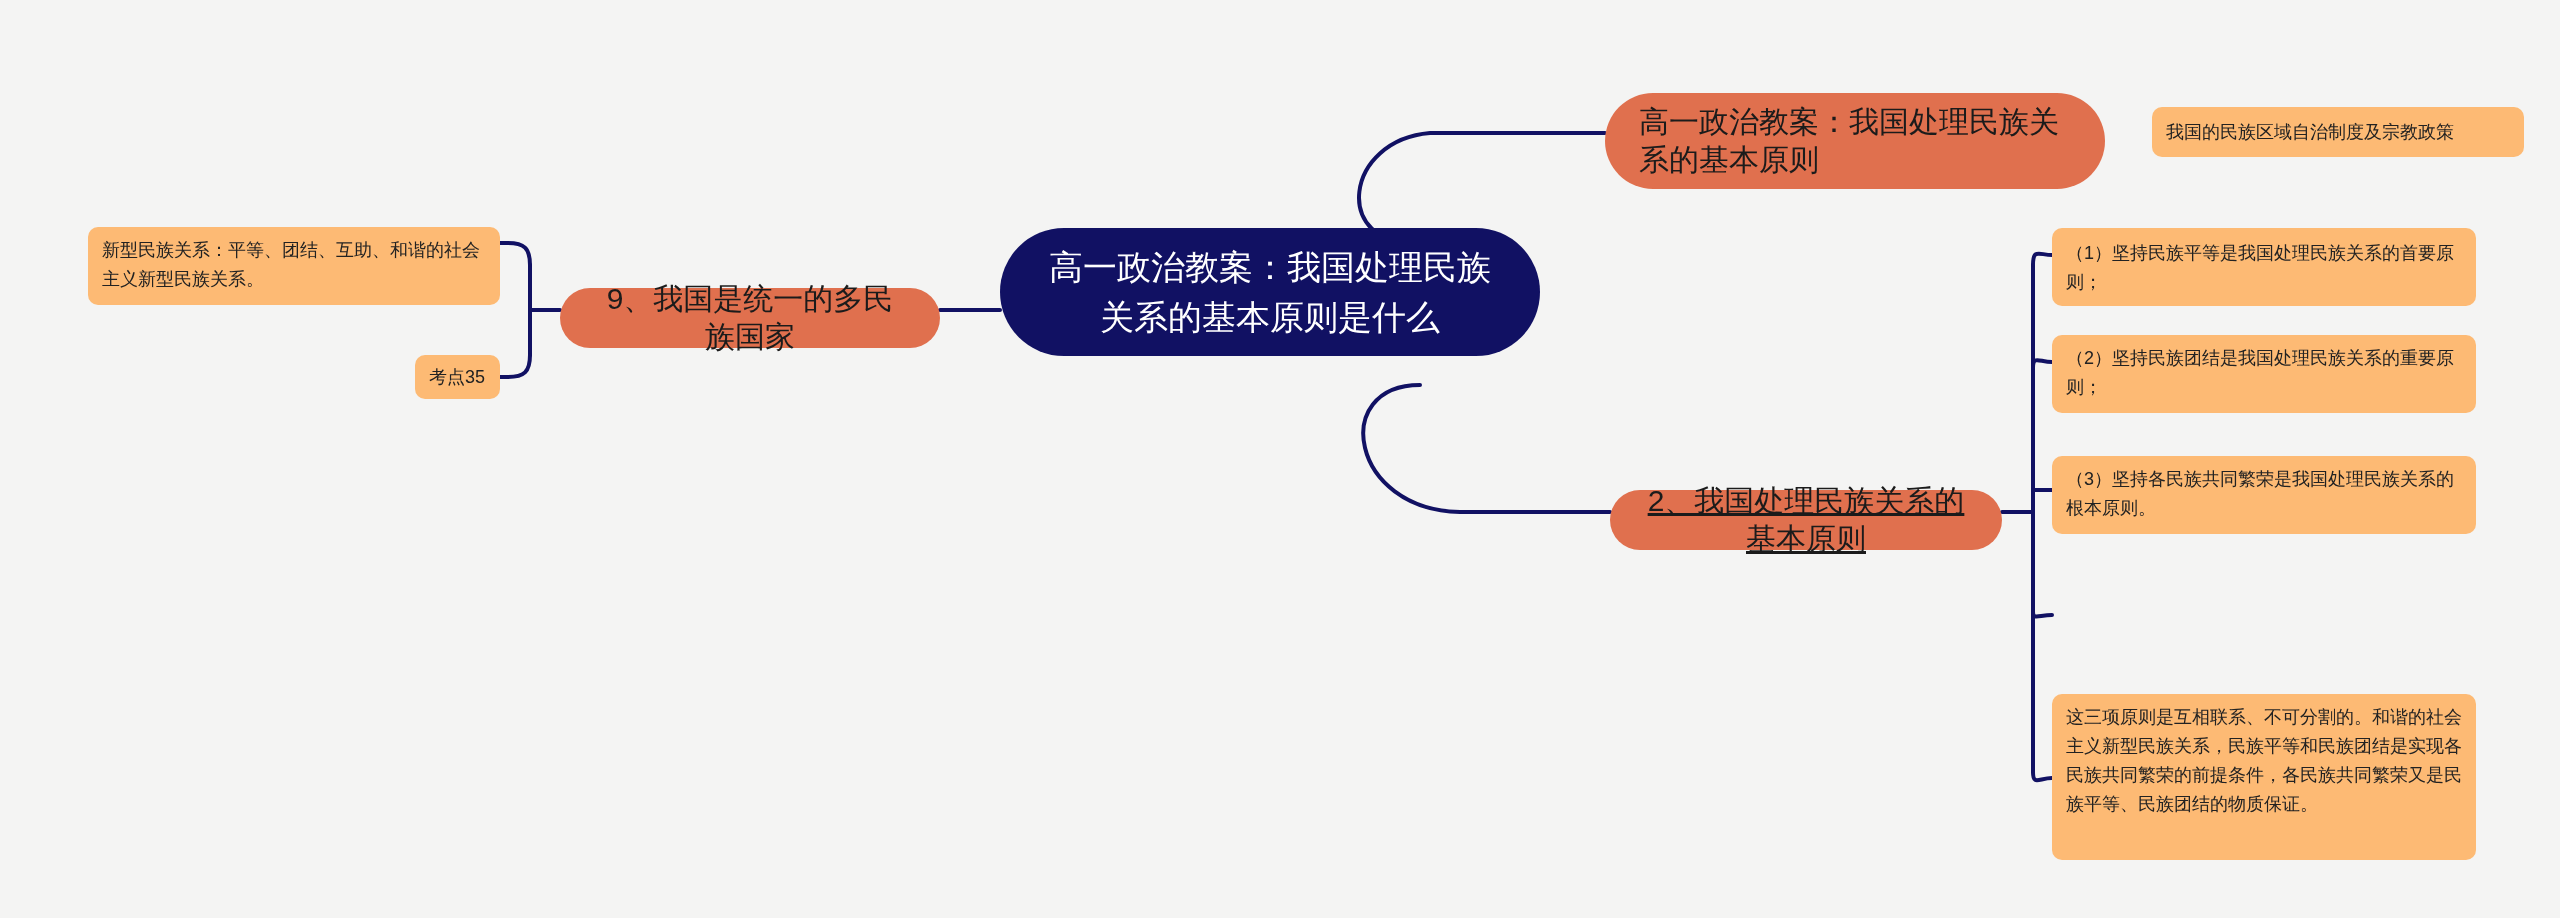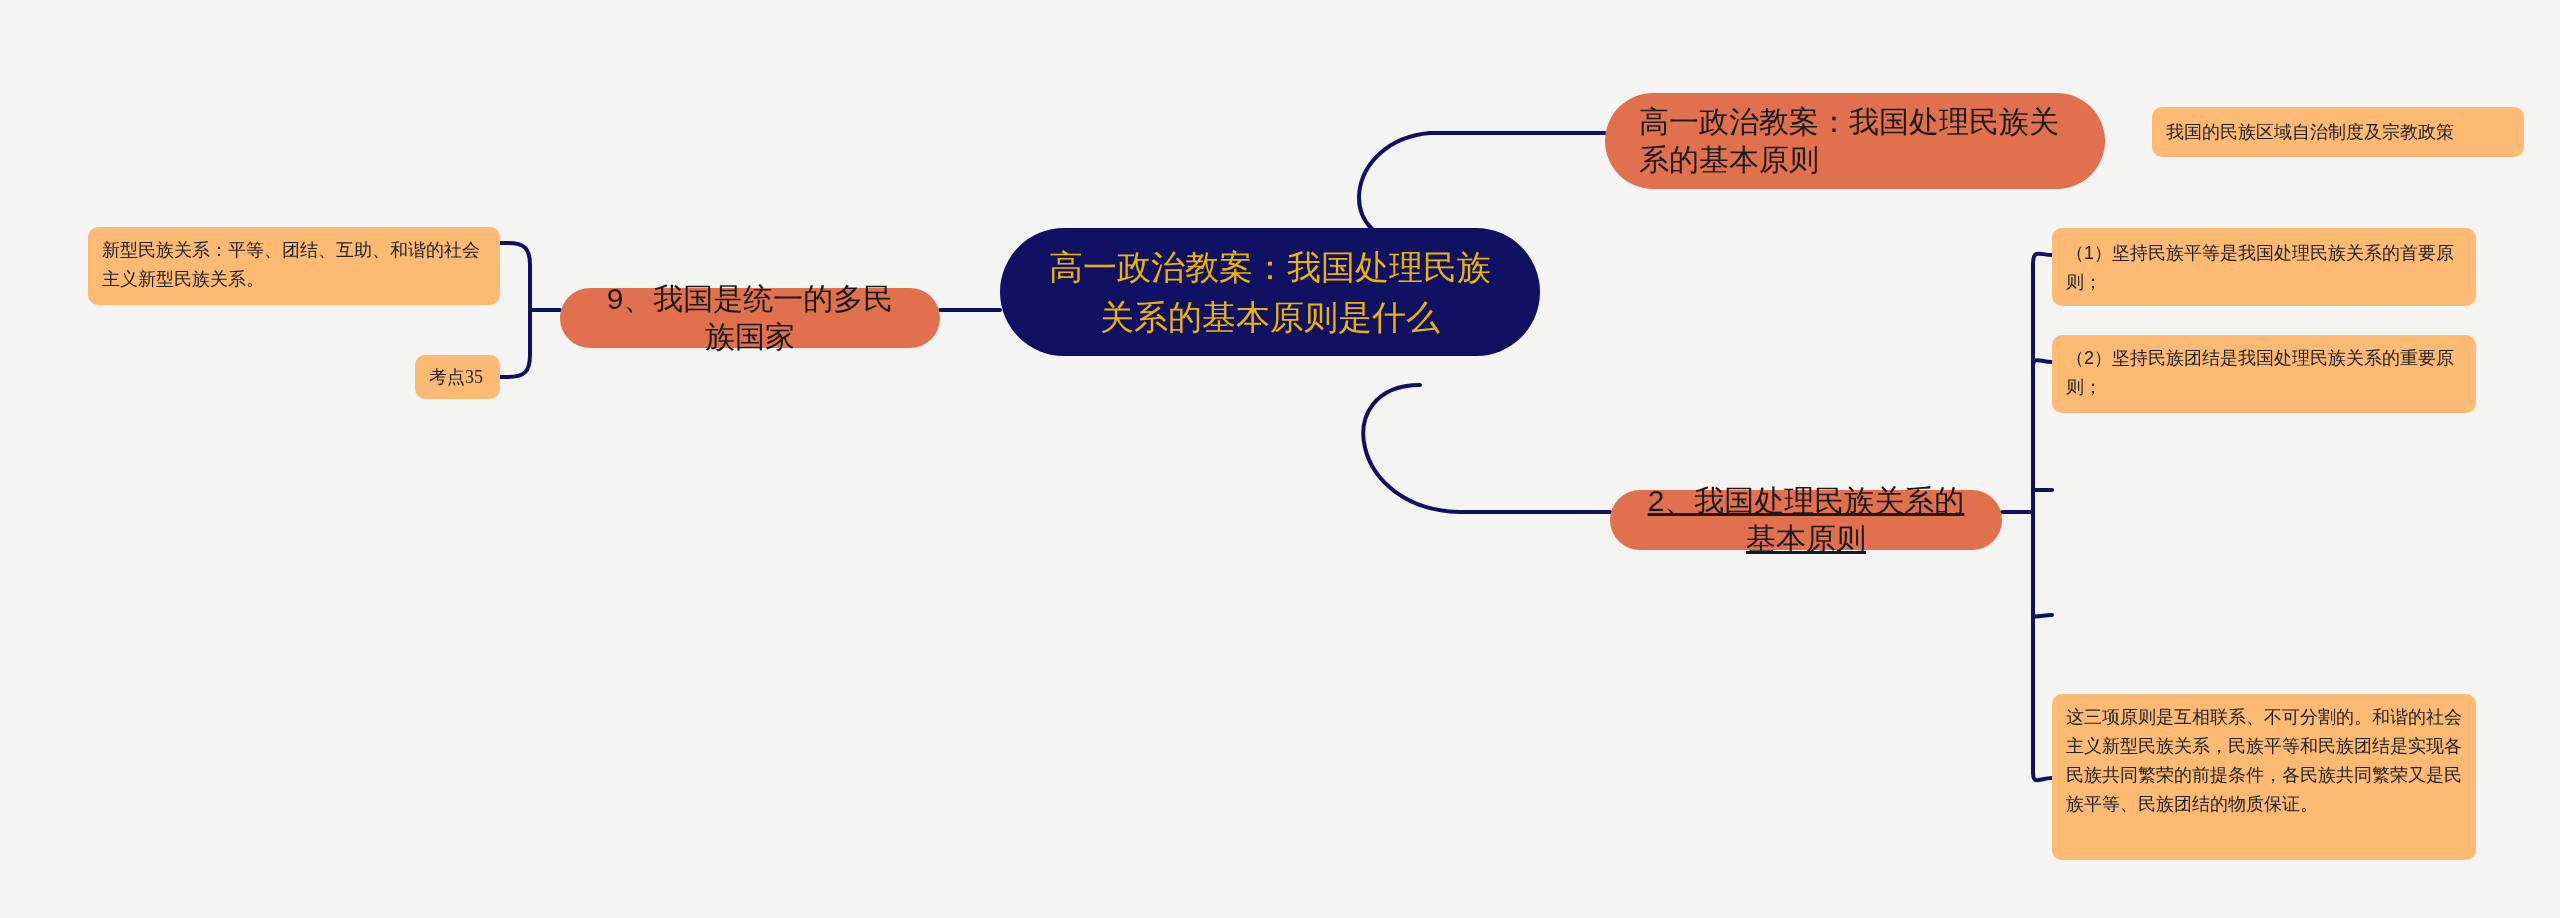--- a/index.html
+++ b/index.html
@@ -36,21 +36,21 @@
     align-items: center;
   }
   .node .txt {
     display: block;
     width: 100%;
   }
 
   
   .root {
     background: #111163;
-    color: #eab308;
+    color: #ffffff;
     border-radius: 80px;
     justify-content: center;
     text-align: center;
     font-size: 34px;
     line-height: 50px;
     padding: 14px 34px;
   }
 
   
   .branch {
@@ -127,31 +127,34 @@
   </div>
 
   <div class="node leaf one-line" style="left:2152px; top:107px; width:372px; height:50px;">
     <span class="txt">我国的民族区域自治制度及宗教政策</span>
   </div>
 
   <div class="node leaf" style="left:88px; top:227px; width:412px; height:78px;">
     <span class="txt">新型民族关系：平等、团结、互助、和谐的社会主义新型民族关系。</span>
   </div>
 
-  <div class="node leaf one-line" style="left:415px; top:355px; width:85px; height:44px;font-family:Liberation Serif, serif;">
+  <div class="node leaf one-line" style="left:415px; top:355px; width:85px; height:44px;">
     <span class="txt">考点35</span>
   </div>
 
   <div class="node leaf" style="left:2052px; top:228px; width:424px; height:78px;align-items:flex-end;">
     <span class="txt">（1）坚持民族平等是我国处理民族关系的首要原则；</span>
   </div>
 
   <div class="node leaf" style="left:2052px; top:335px; width:424px; height:78px;">
     <span class="txt">（2）坚持民族团结是我国处理民族关系的重要原则；</span>
   </div>
 
+  <div class="node leaf" style="left:2052px; top:456px; width:424px; height:78px;">
+    <span class="txt">（3）坚持各民族共同繁荣是我国处理民族关系的根本原则。</span>
+  </div>
 
 
   <div class="node leaf" style="left:2052px; top:694px; width:424px; height:166px;">
     <span class="txt">这三项原则是互相联系、不可分割的。和谐的社会主义新型民族关系，民族平等和民族团结是实现各民族共同繁荣的前提条件，各民族共同繁荣又是民族平等、民族团结的物质保证。</span>
   </div>
 
 </div>
 
 </body></html>

